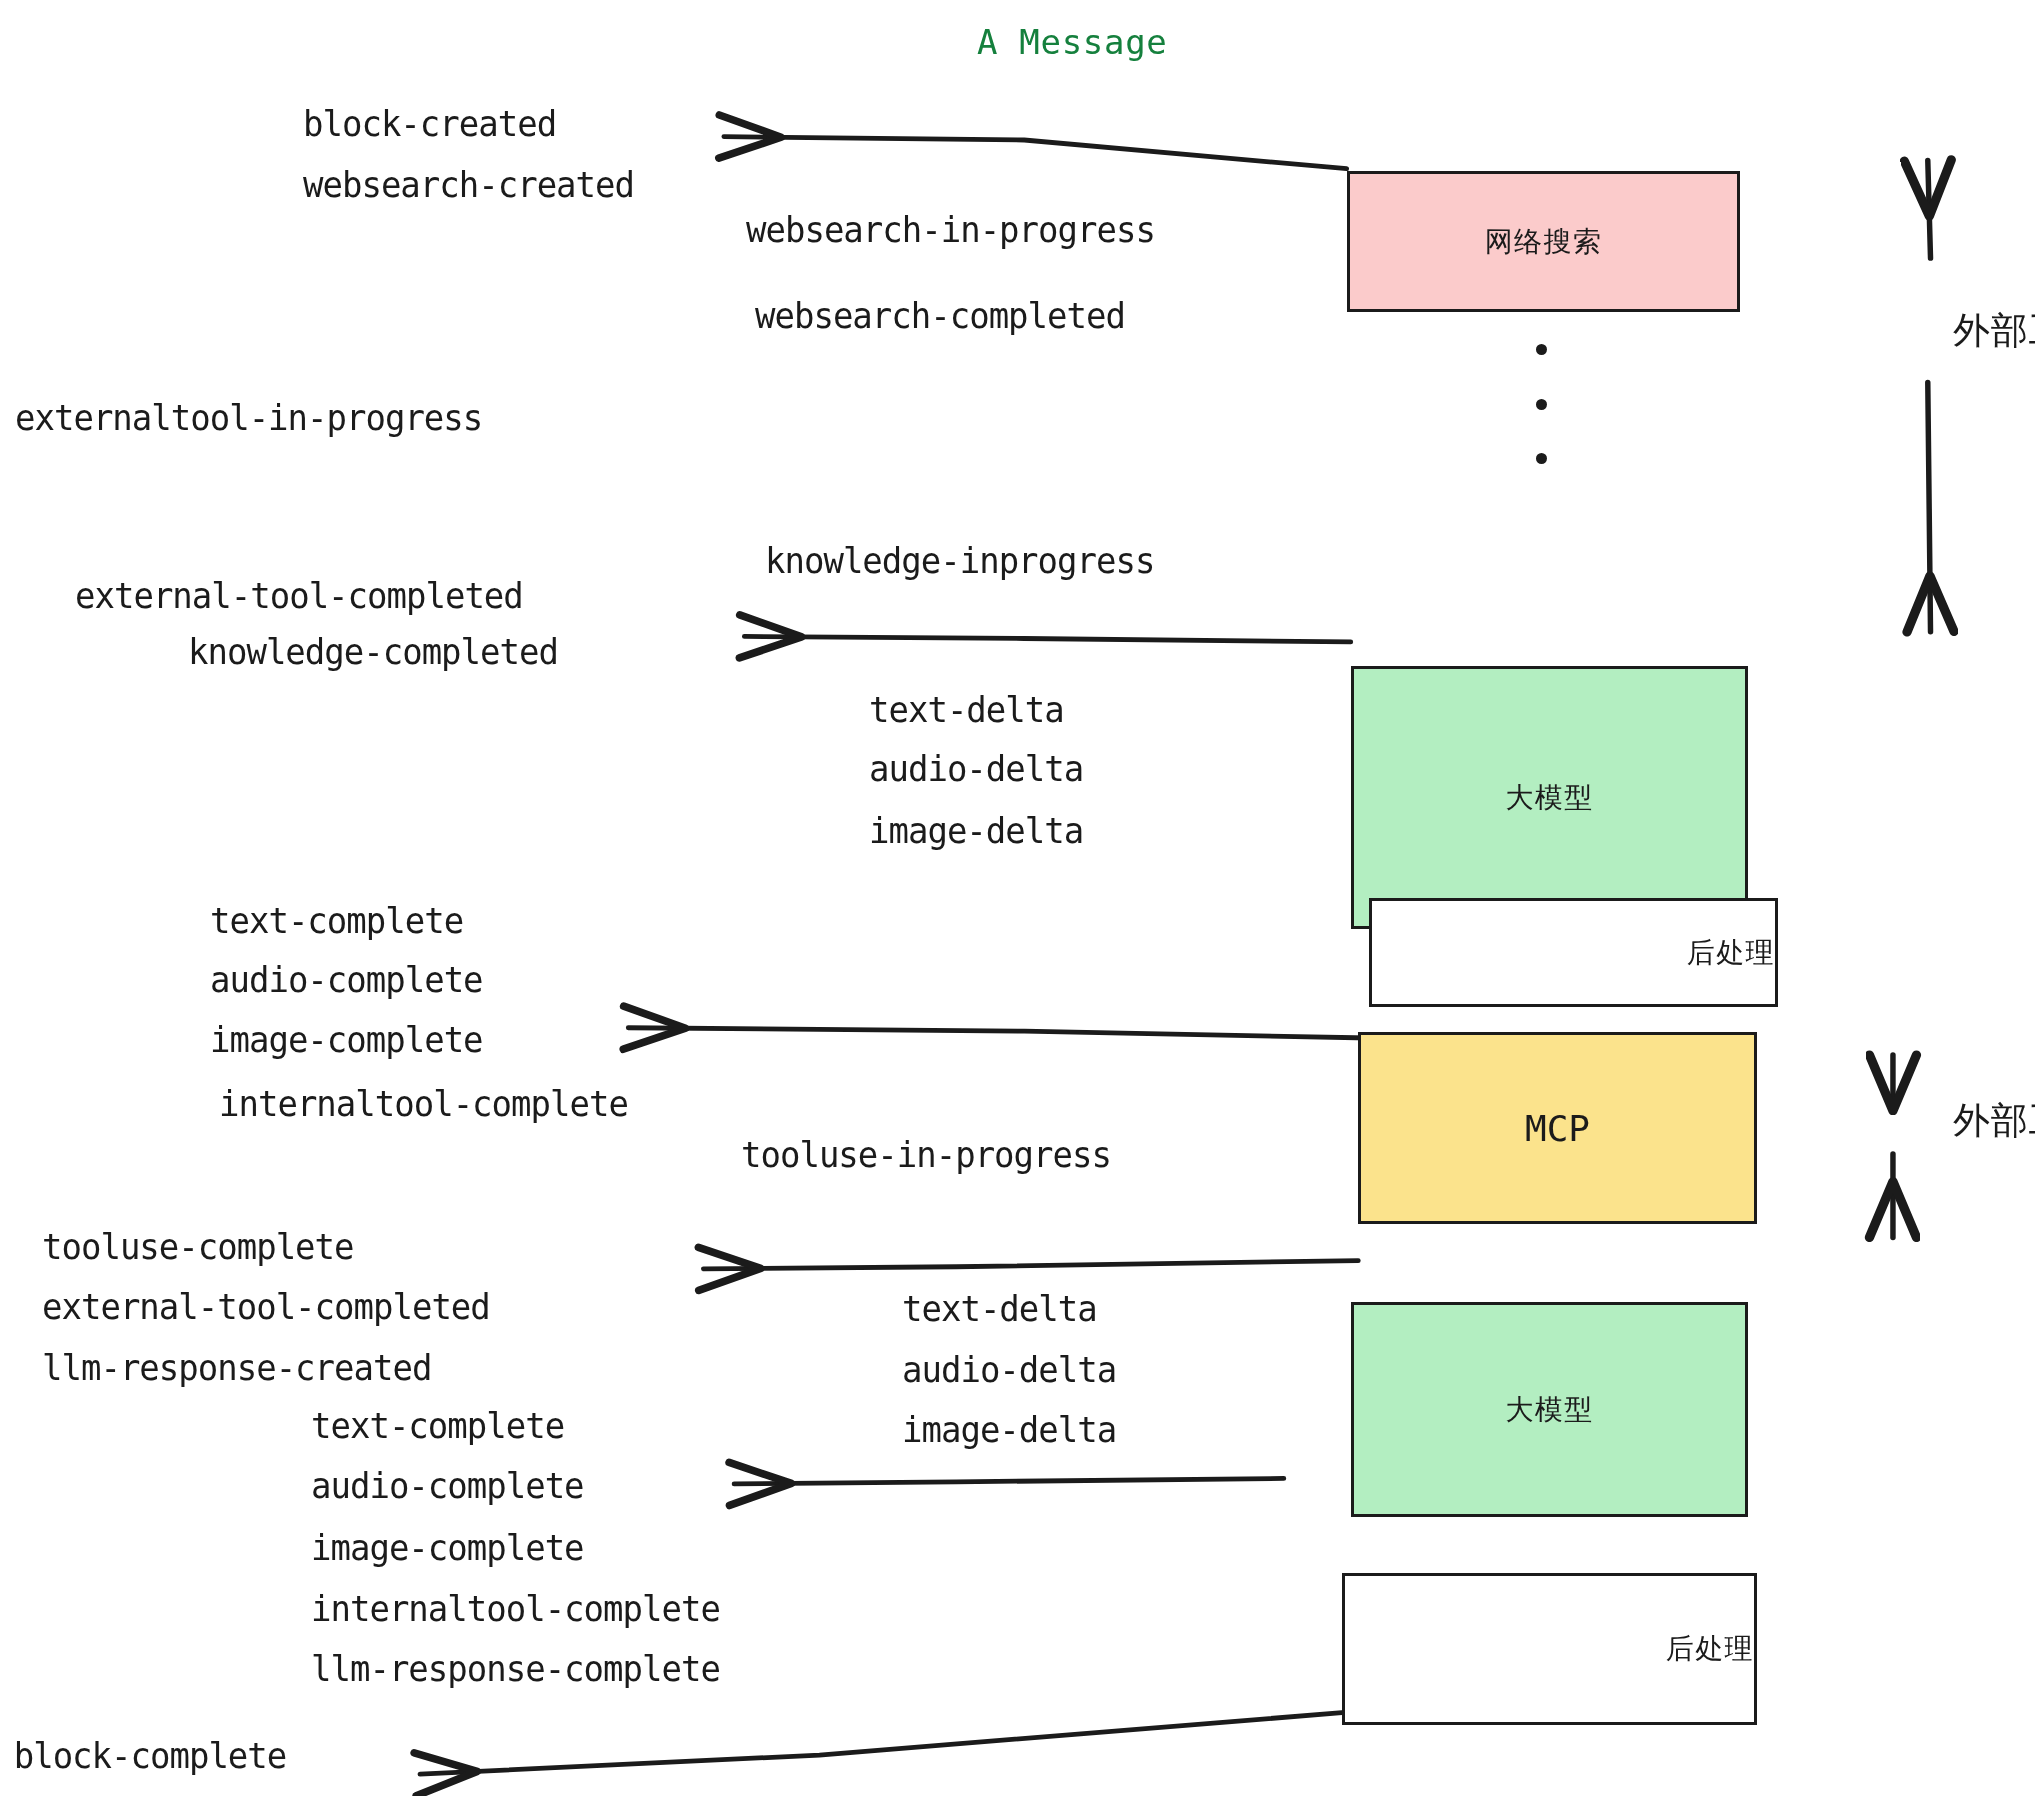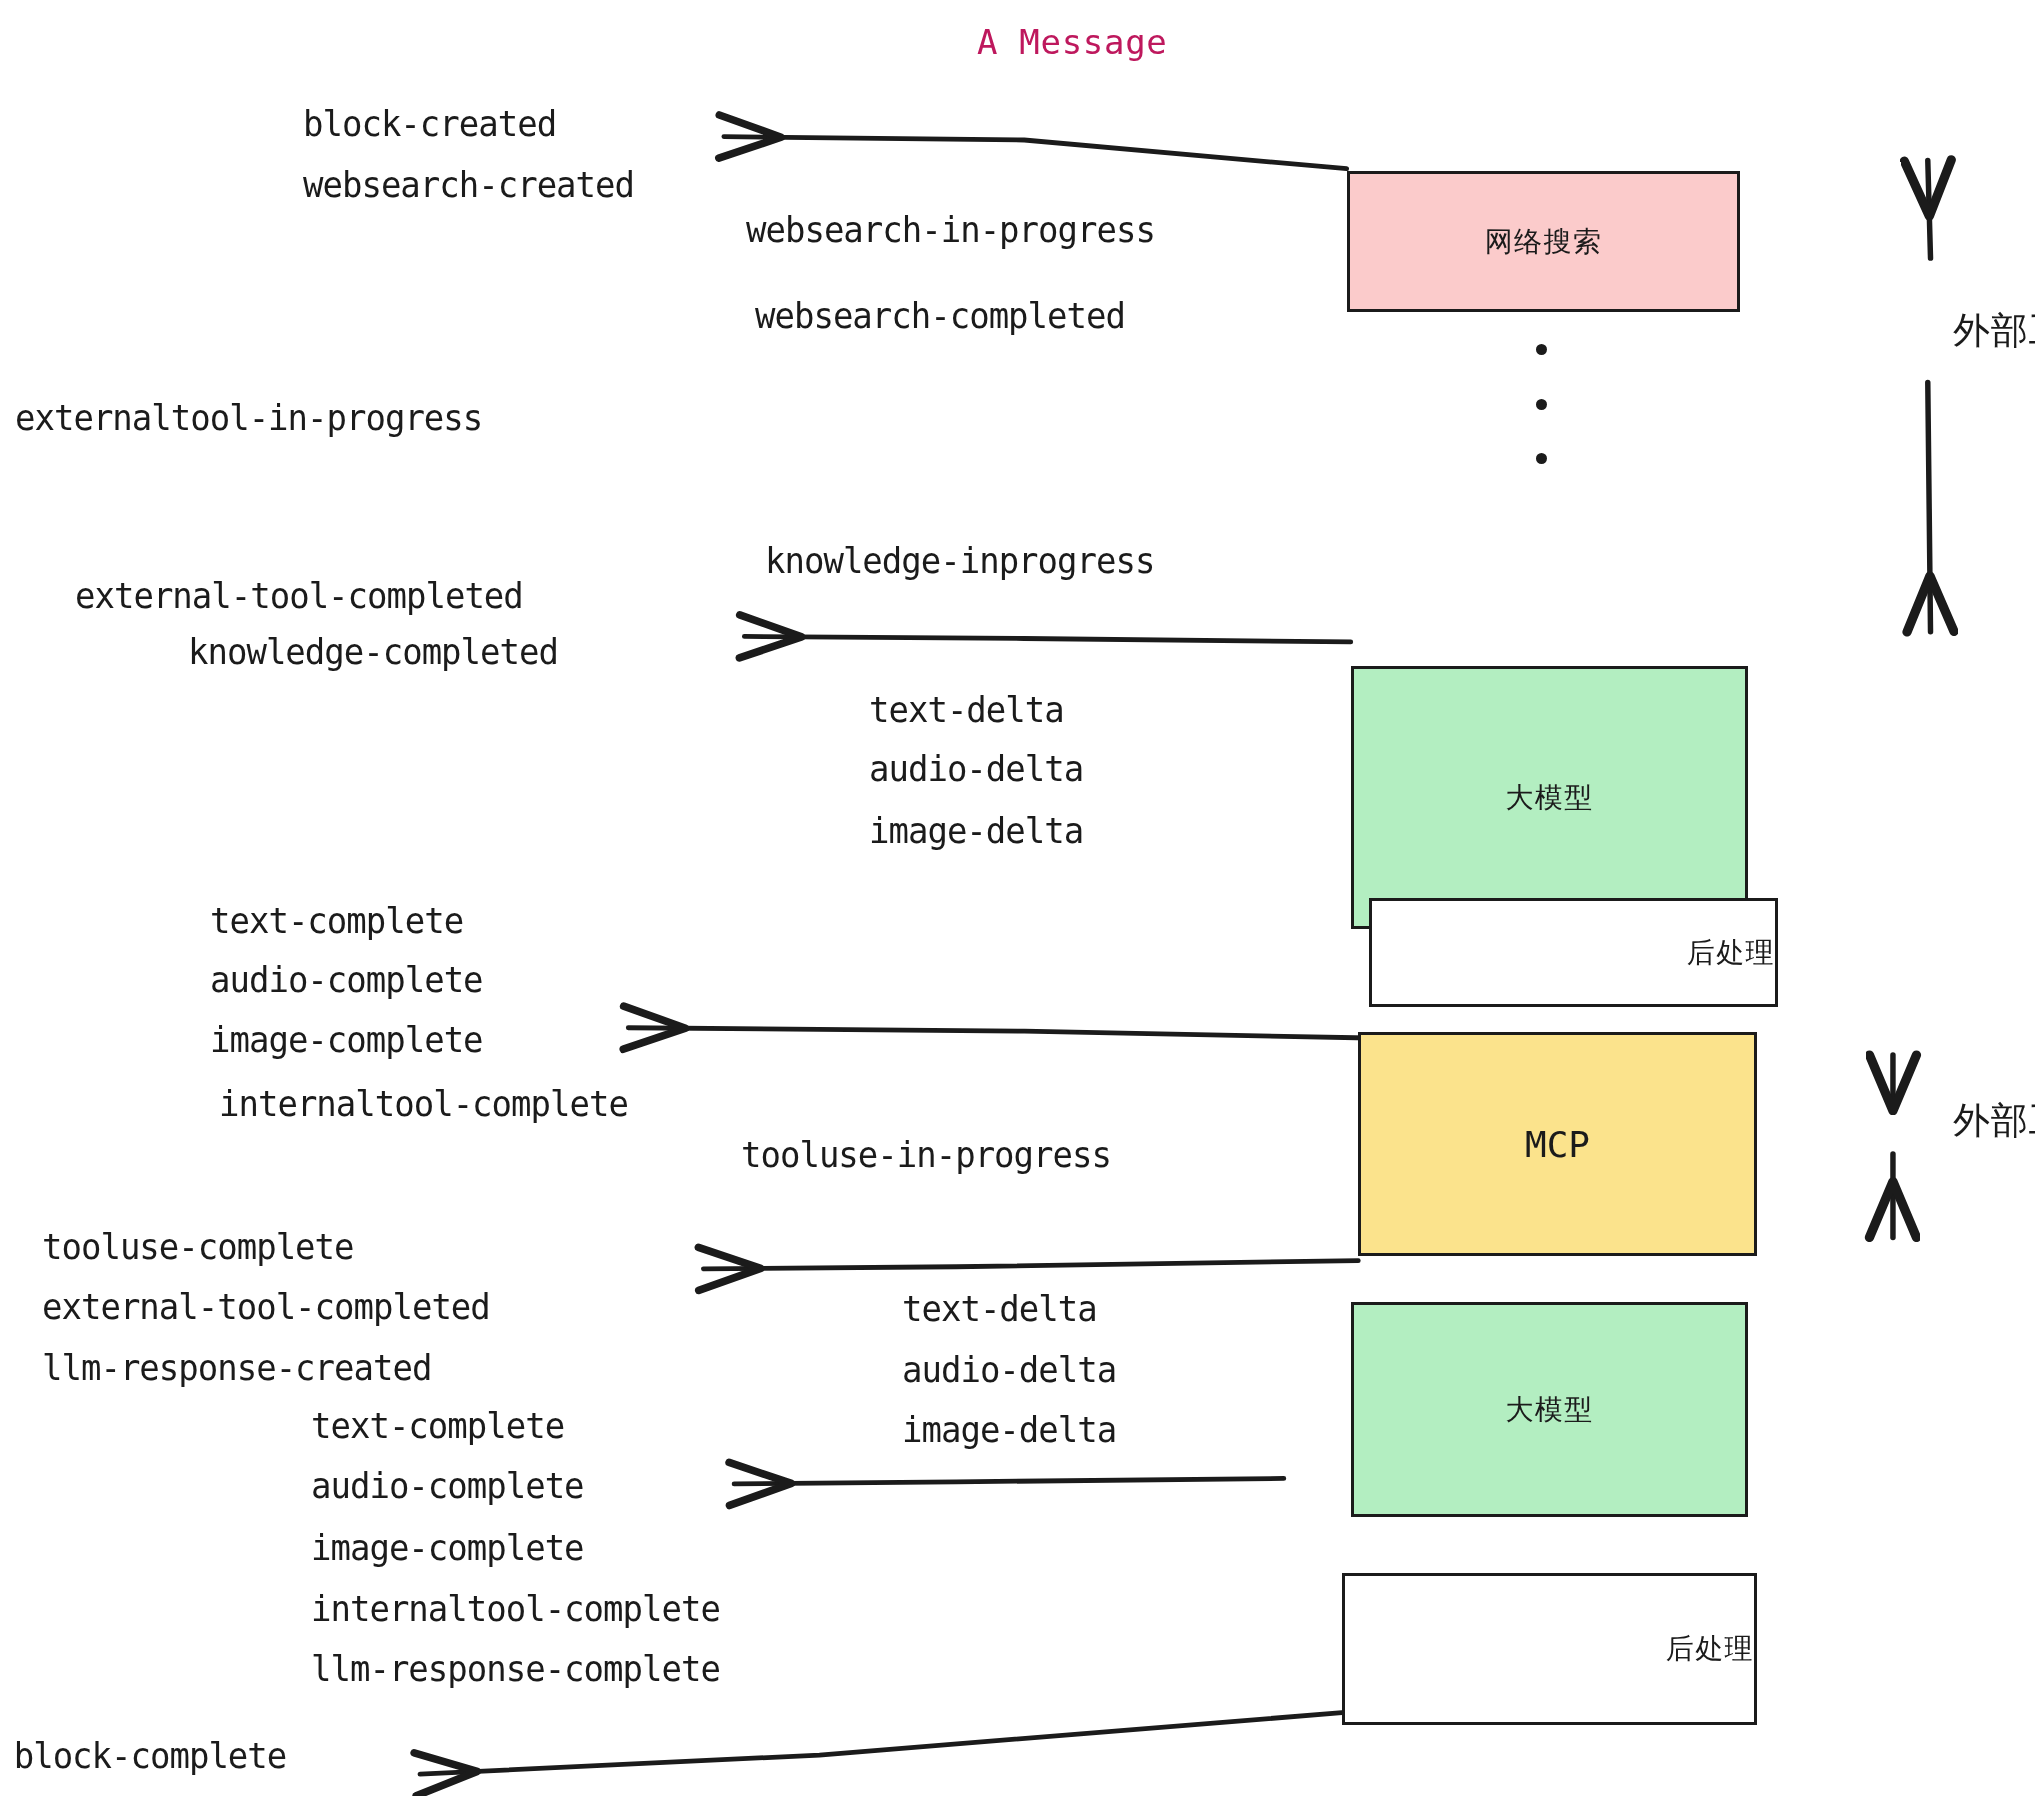--- a/index.html
+++ b/index.html
@@ -30,21 +30,21 @@
     transform: scaleY(1.06);
     transform-origin: left center;
   }
 
   .title {
     position: absolute;
     font-family: "DejaVu Sans Mono", "Liberation Mono", monospace;
     font-size: 34px;
     letter-spacing: 0.7px;
     white-space: nowrap;
-    color: #be185d;
+    color: #15803d;
   }
 
   
   .node {
     position: absolute;
     box-sizing: border-box;
     border: 3.4px solid #1b1b1b;
     display: flex;
     align-items: center;
     justify-content: center;
@@ -156,21 +156,21 @@
 
 
   <div class="node green" style="left:1351px; top:666px; width:397px; height:263px;">
     <span>大模型</span>
   </div>
 
   <div class="node white" style="left:1369px; top:898px; width:409px; height:109px;">
     <span>后处理</span>
   </div>
 
-  <div class="node yellow mcp" style="left:1358px; top:1032px; width:399px; height:224px;align-items:center;">
+  <div class="node yellow mcp" style="left:1358px; top:1032px; width:399px; height:192px;align-items:center;">
     <span>MCP</span>
   </div>
 
   <div class="node green" style="left:1351px; top:1302px; width:397px; height:215px;">
     <span>大模型</span>
   </div>
 
   <div class="node white" style="left:1342px; top:1573px; width:415px; height:152px;">
     <span>后处理</span>
   </div>

